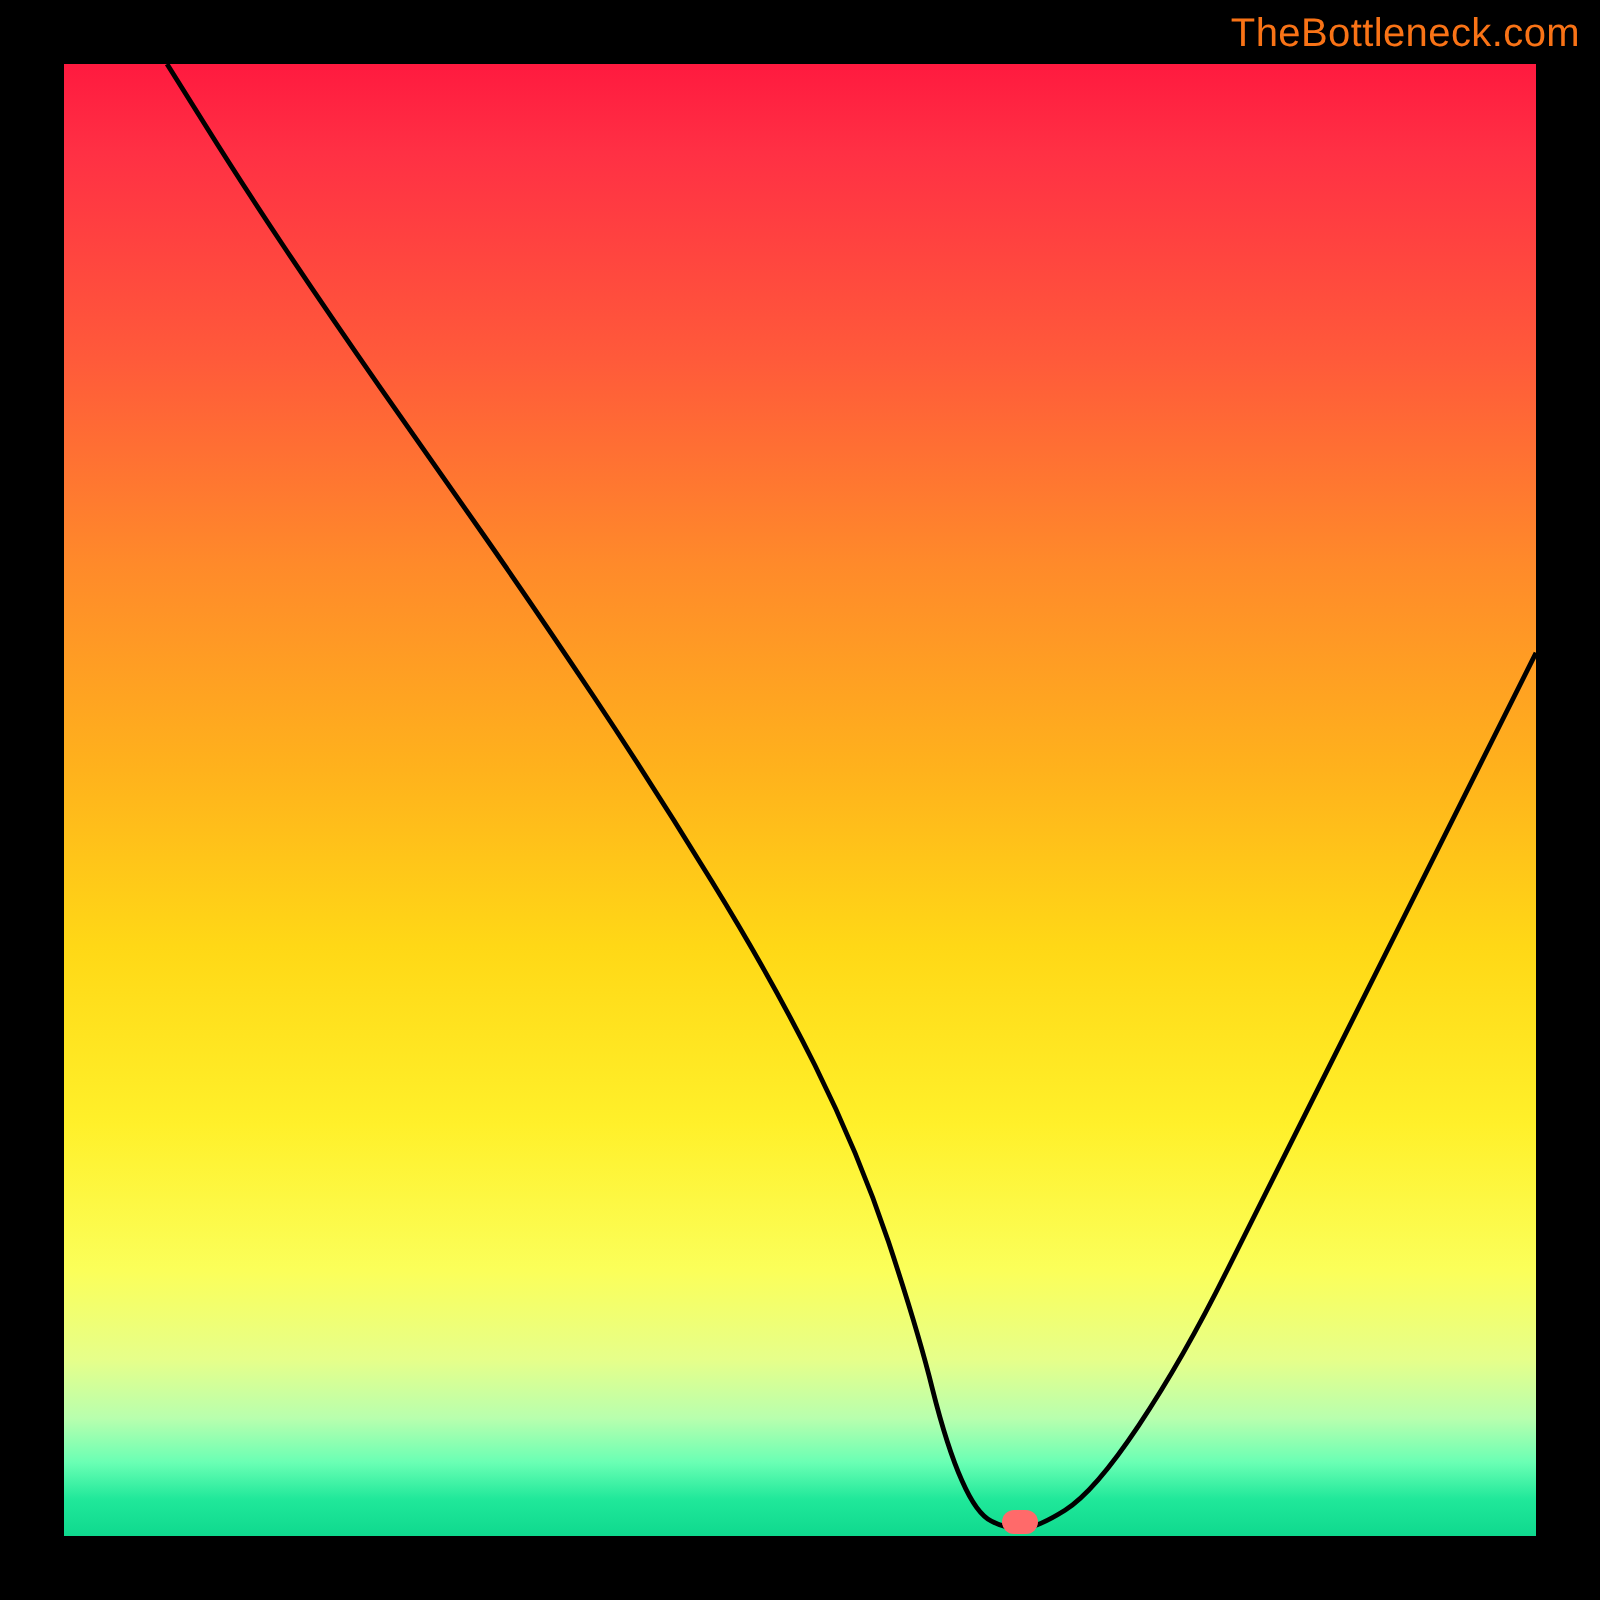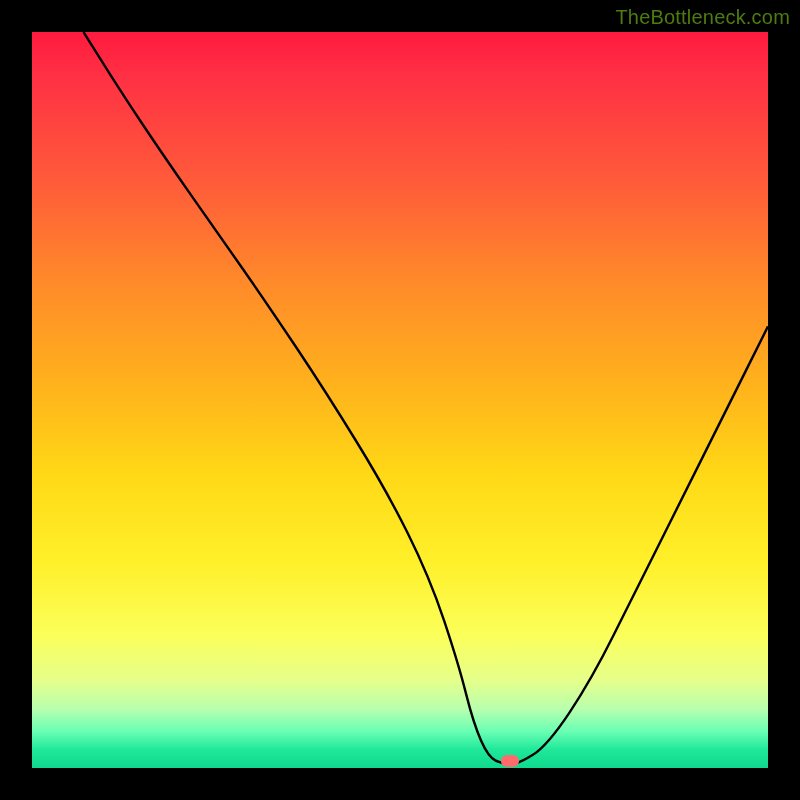--- a/index.html
+++ b/index.html
@@ -53,21 +53,21 @@
     position: absolute;
     width: 18px;
     height: 12px;
     border-radius: 6px;
     transform: translate(-50%, -50%);
   }
   .watermark {
     position: absolute;
     top: 6px;
     right: 10px;
-    color: #4d7c0f;
+    color: #f97316;
     font-size: 20px;
     letter-spacing: 0.2px;
     user-select: none;
   }
 </style>
 </head>
 <body>
 
 <div class="chart-wrap">
   <div class="watermark">TheBottleneck.com</div>

